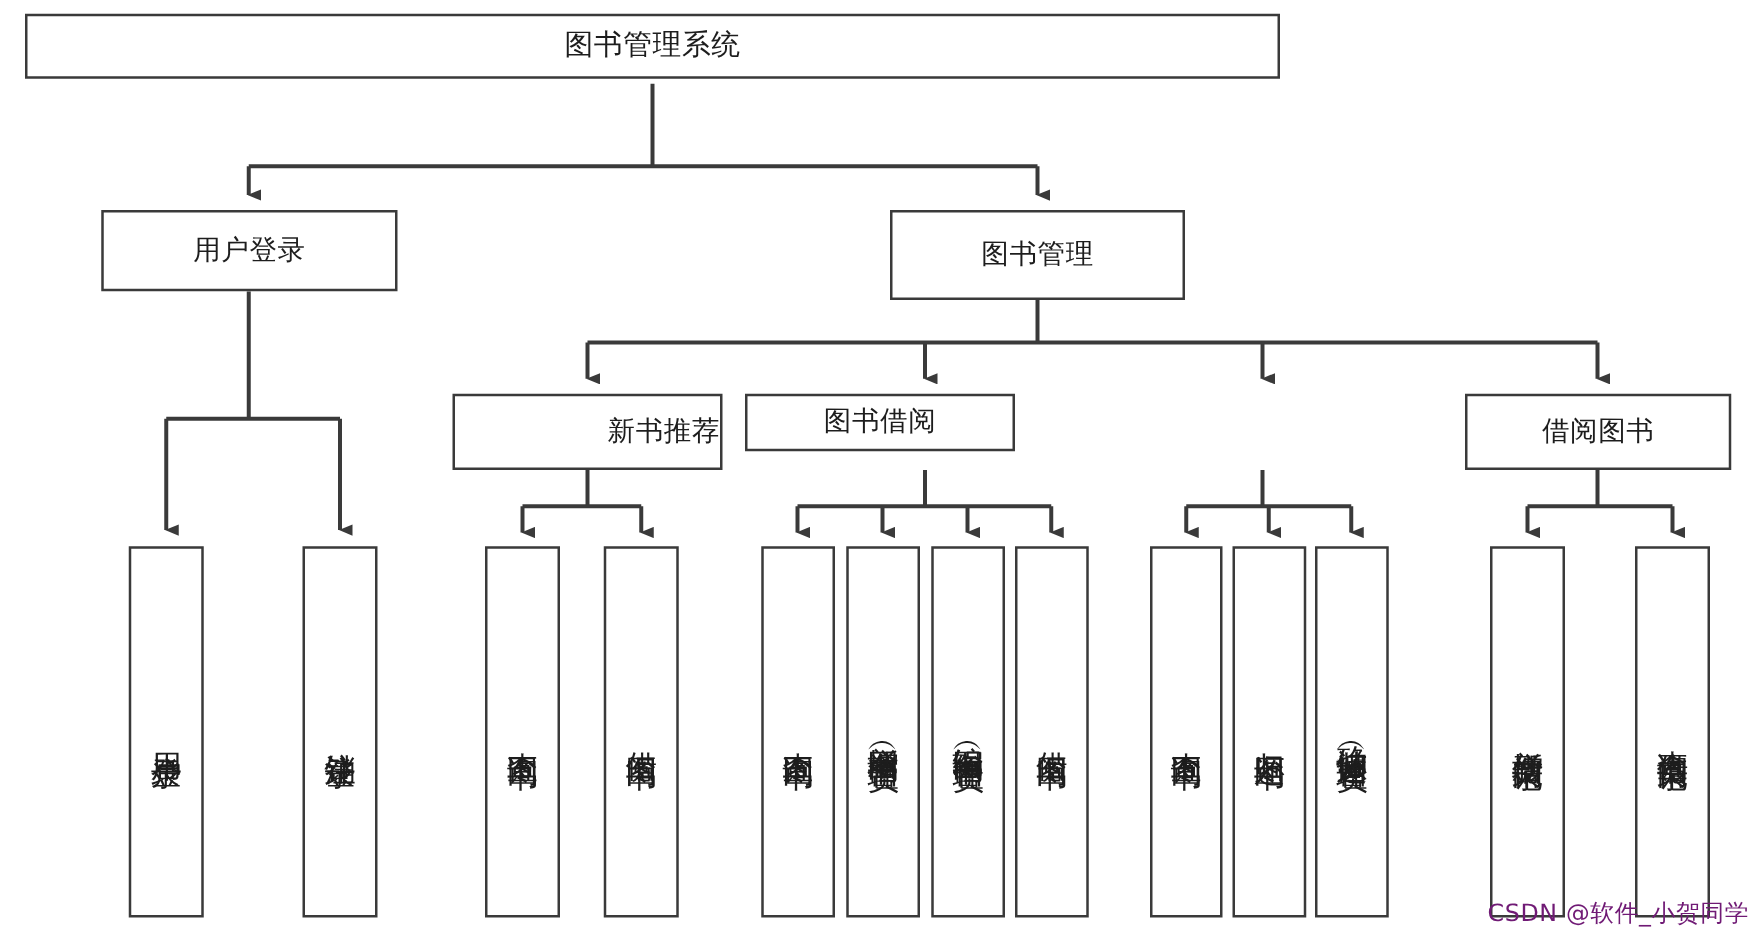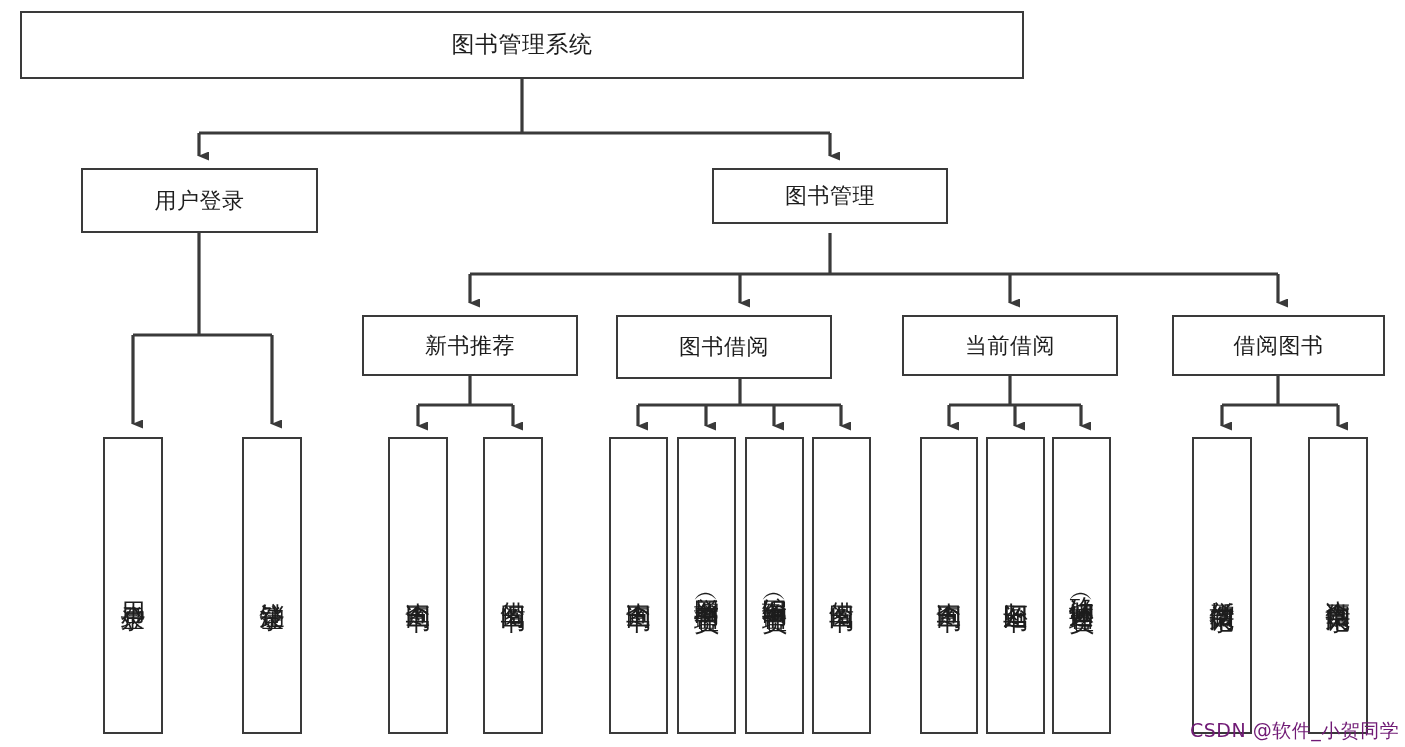--- a/index.html
+++ b/index.html
@@ -116,39 +116,36 @@
       <path d="M1015,405 L1015,426" marker-end="url(#arrowhead)"></path>
       <path d="M1081,405 L1081,426" marker-end="url(#arrowhead)"></path>
 
       <path d="M1278,376 L1278,405"></path>
       <path d="M1222,405 L1338,405"></path>
       <path d="M1222,405 L1222,426" marker-end="url(#arrowhead)"></path>
       <path d="M1338,405 L1338,426" marker-end="url(#arrowhead)"></path>
     </g>
   </svg>
 
-  <div class="node horiz root" id="node-root" style="left: 20px; top: 11px; width: 1004px; height: 68px;">
+  <div class="node horiz root" id="node-root" style="left: 20px; top: 11px; width: 1004px; height: 52px;">
     <span class="label">图书管理系统</span>
   </div>
 
   <div class="node horiz" id="n-l2-0" style="left: 81px; top: 168px; width: 237px; height: 65px;">
     <span class="label">用户登录</span>
   </div>
-  <div class="node horiz" id="n-l2-1" style="left: 712px; top: 168px; width: 236px; height: 56px;">
+  <div class="node horiz" id="n-l2-1" style="left: 712px; top: 168px; width: 236px; height: 72px;">
     <span class="label">图书管理</span>
   </div>
 
-  <div class="node horiz" id="n-l3-0" style="left: 362px; top: 315px; width: 216px; height: 61px;">
+  <div class="node horiz" id="n-l3-0" style="left: 362px; top: 315px; width: 216px; height: 61px; justify-content: flex-end;">
     <span class="label">新书推荐</span>
   </div>
-  <div class="node horiz" id="n-l3-1" style="left: 616px; top: 315px; width: 216px; height: 64px;">
+  <div class="node horiz" id="n-l3-1" style="left: 596px; top: 315px; width: 216px; height: 46px;">
     <span class="label">图书借阅</span>
-  </div>
-  <div class="node horiz" id="n-l3-2" style="left: 902px; top: 315px; width: 216px; height: 61px;">
-    <span class="label">当前借阅</span>
   </div>
   <div class="node horiz" id="n-l3-3" style="left: 1172px; top: 315px; width: 213px; height: 61px;">
     <span class="label">借阅图书</span>
   </div>
 
   <div class="node vert" id="n-lf-0" style="left: 103px; top: 437px; width: 60px; height: 297px;">
     <span class="label">用户登录</span>
   </div>
   <div class="node vert" id="n-lf-1" style="left: 242px; top: 437px; width: 60px; height: 297px;">
     <span class="label">注销登录</span>

